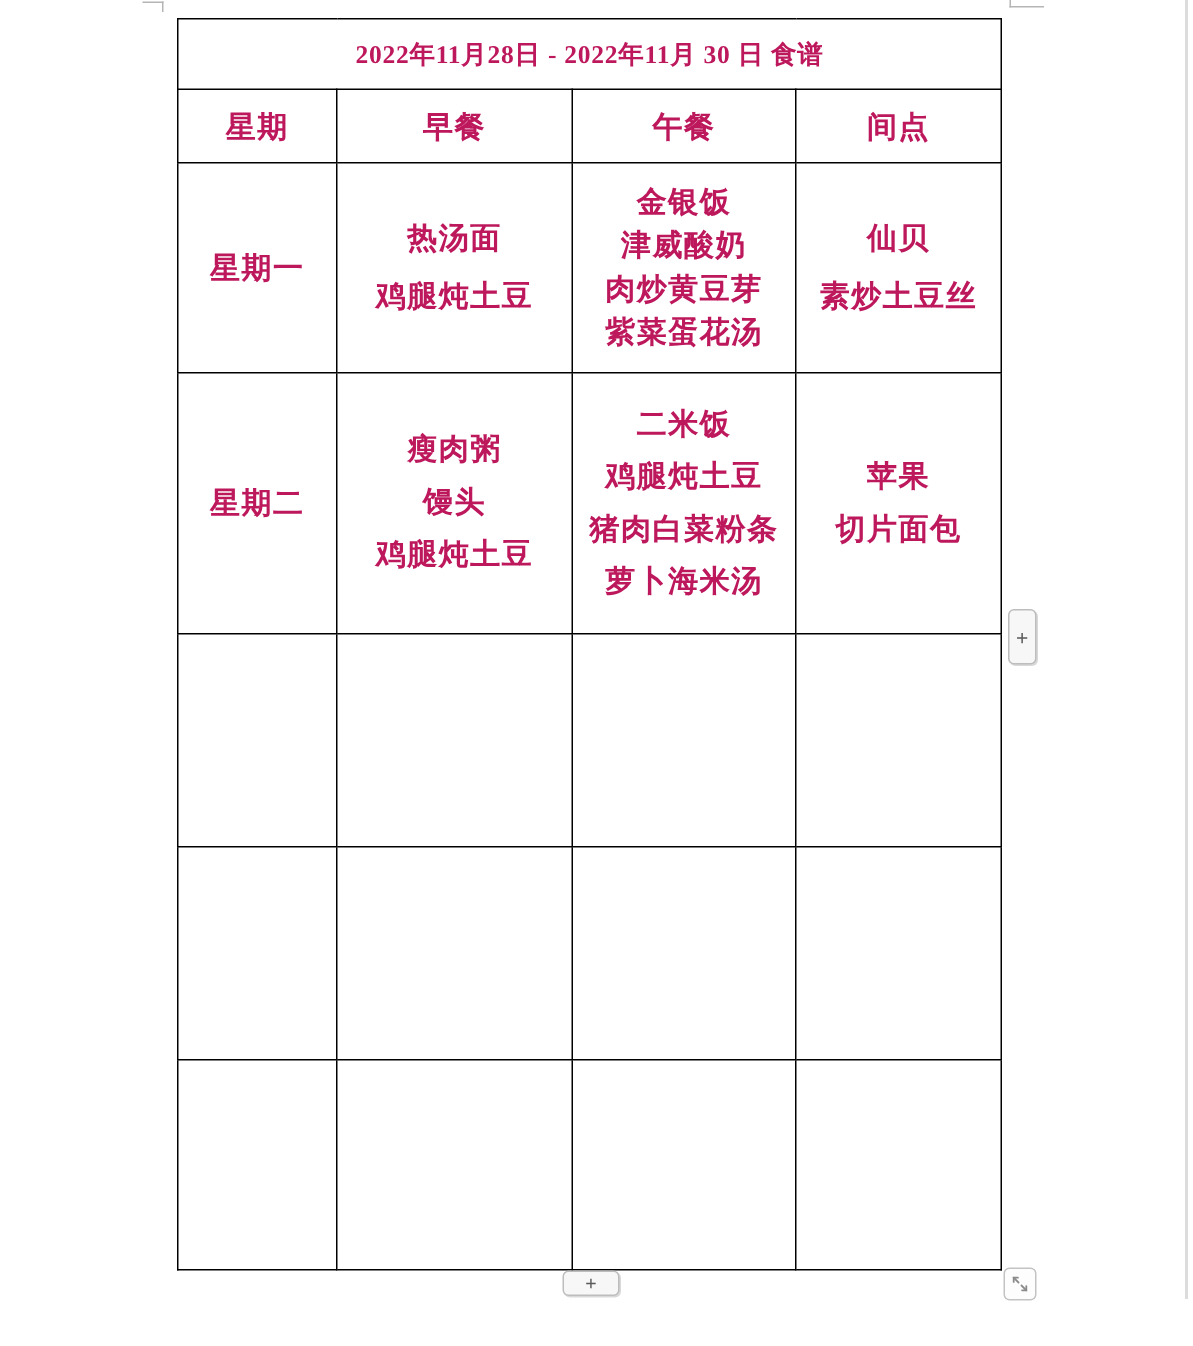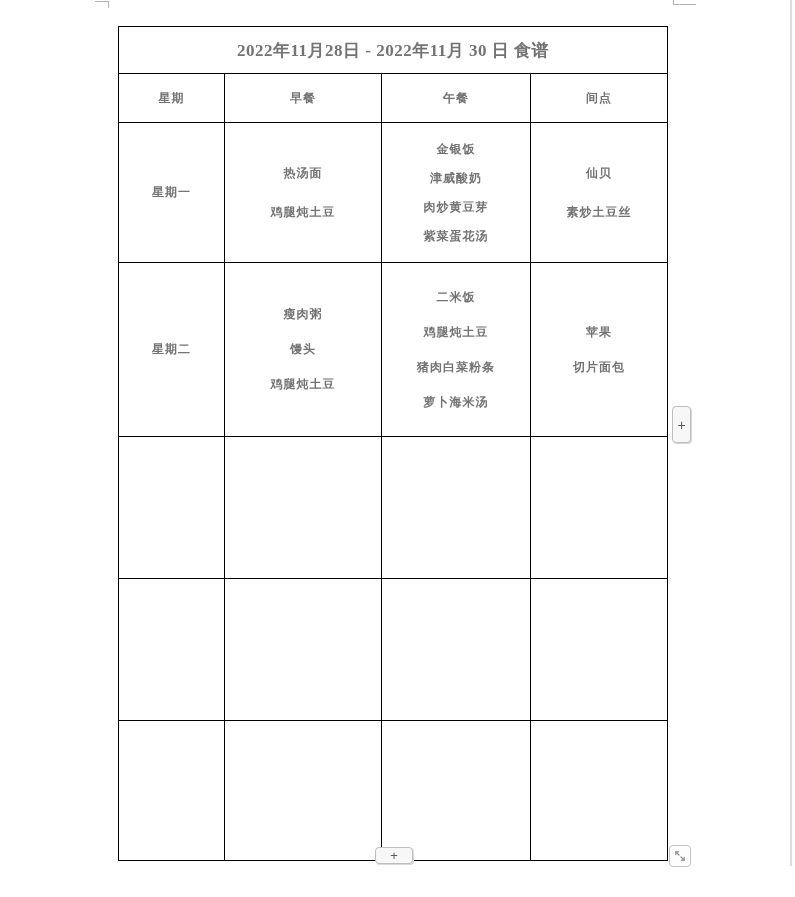--- a/index.html
+++ b/index.html
@@ -19,38 +19,38 @@
   .margin-mark.tl {
     left: 95px; top: 1px; width: 14px; height: 7px;
     border-top: 1px solid #b5b5b5; border-right: 1px solid #b5b5b5;
   }
   .margin-mark.tr {
     left: 673px; top: 0px; width: 23px; height: 5px;
     border-left: 1px solid #b5b5b5; border-bottom: 1px solid #b5b5b5;
   }
 
   table.menu-table {
-    position: absolute; left: 118px; top: 26px; width: 549px;
+    position: absolute; left: 118px; top: 12px; width: 549px;
     border-collapse: collapse; table-layout: fixed;
-    color: #737373;
+    color: #be185d;
     border-radius: 24px;
   }
   table.menu-table td {
     border: 1.5px solid #000000;
     text-align: center; vertical-align: middle;
     font-weight: bold; background: #ffffff;
   }
 
   tr.title-row { height: 47px; }
   tr.title-row td { font-size: 17px; letter-spacing: 0.5px; }
 
   tr.header-row { height: 49px; }
-  tr.header-row td { font-size: 12px; letter-spacing: 1px; }
+  tr.header-row td { font-size: 20px; letter-spacing: 1px; }
 
-  tr.body-row td { font-size: 12px; letter-spacing: 1px; }
+  tr.body-row td { font-size: 20px; letter-spacing: 1px; }
   tr.row-0 { height: 140px; }
   tr.row-1 { height: 174px; }
   tr.row-2 { height: 142px; }
   tr.row-3 { height: 142px; }
   tr.row-4 { height: 140px; }
 
   tr.row-0 .line { line-height: 39px; }
   tr.row-0 td.col-lunch .line { line-height: 29px; }
   tr.row-1 .line { line-height: 35px; }
 

